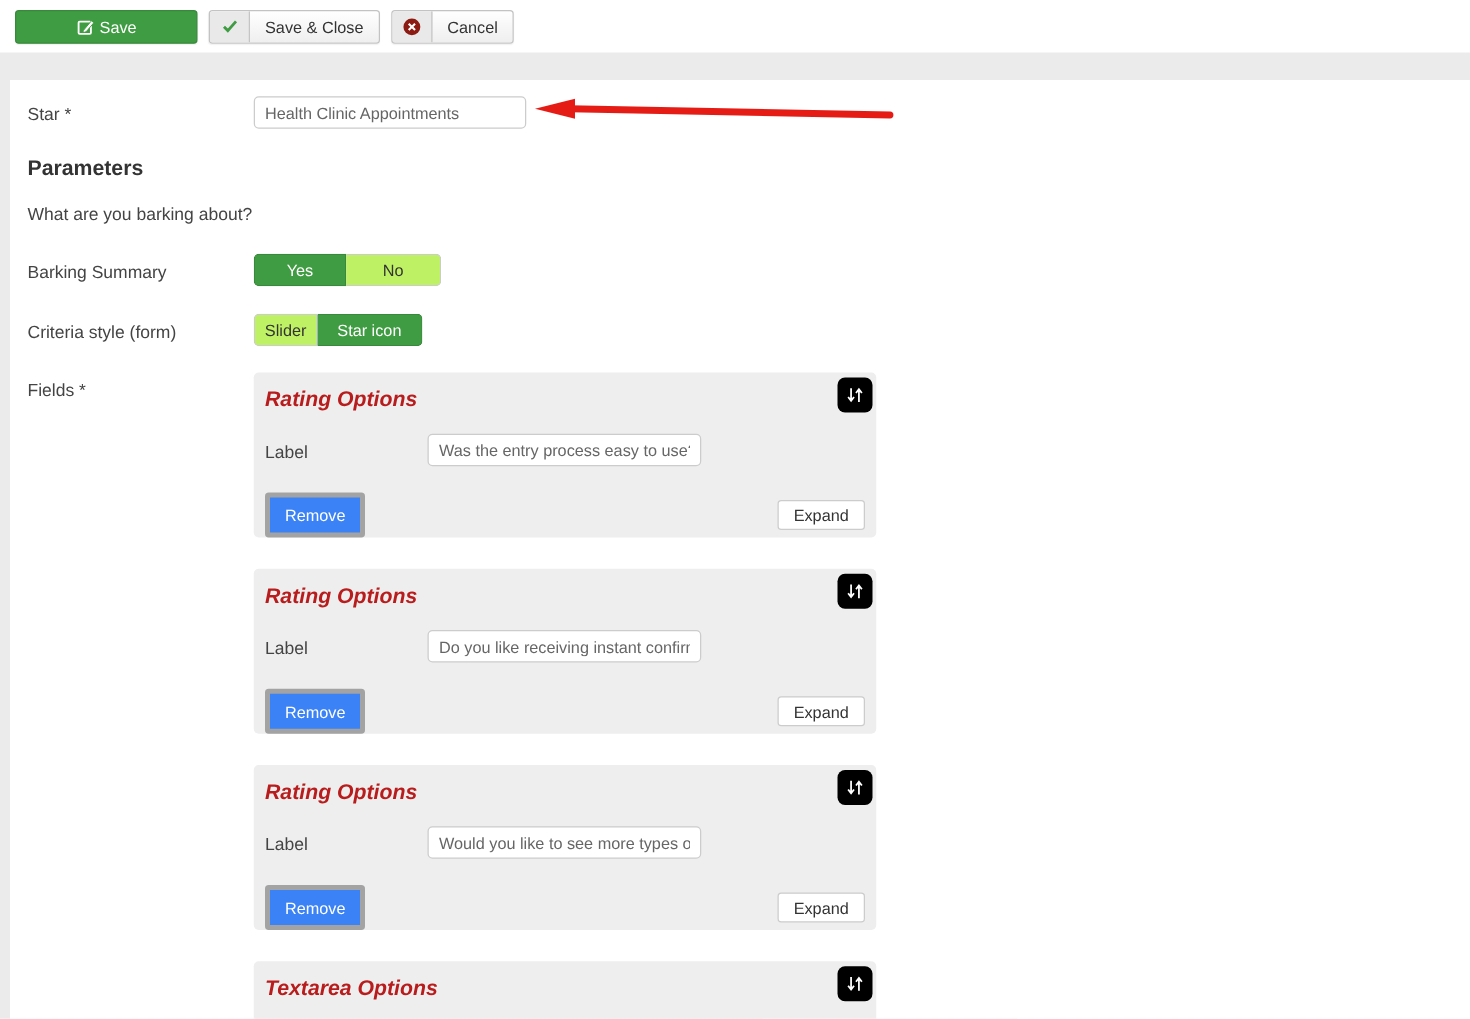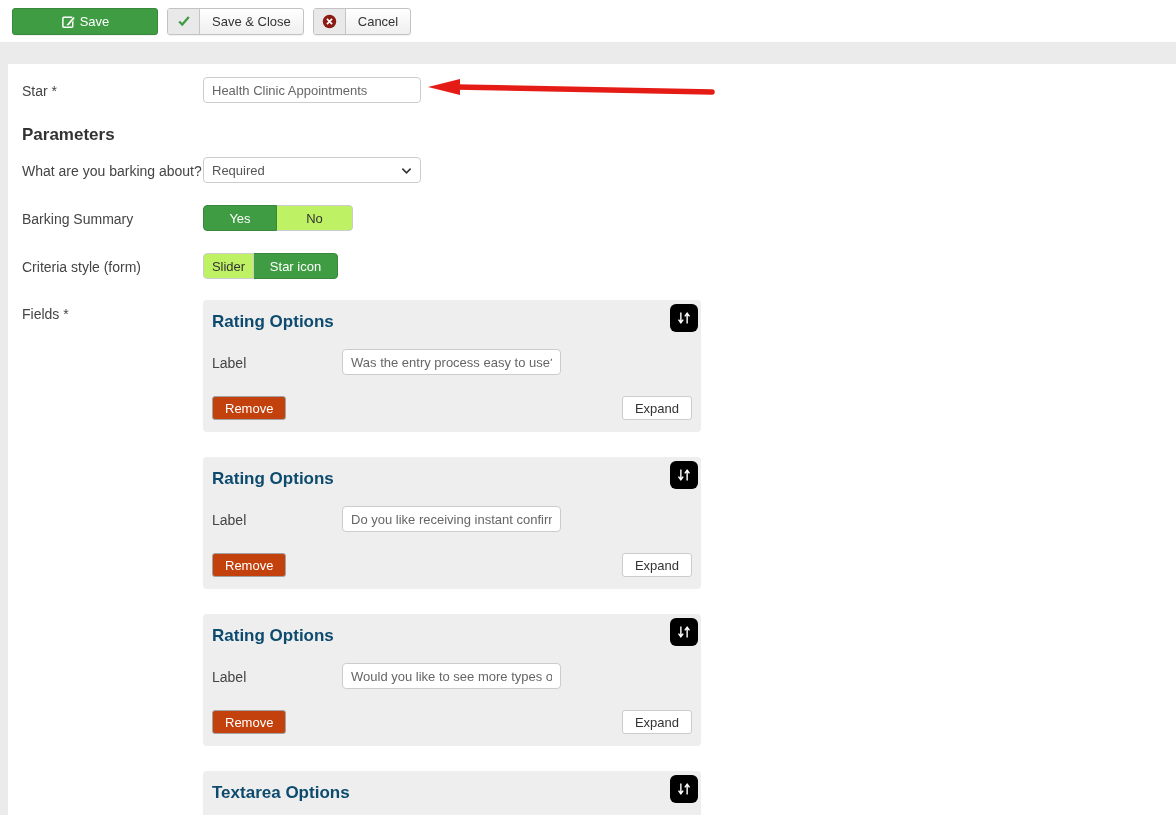--- a/index.html
+++ b/index.html
@@ -83,33 +83,33 @@
   .w-yes { width: 74px; } .w-no { width: 76px; }
   .w-slider { width: 51px; } .w-star { width: 84px; }
 
   
   .cards { width: 498px; }
   .card {
     position: relative; width: 498px; height: 132px;
     background: #eeeeee; border-radius: 4px;
     padding: 12px 9px 10px 9px; margin-bottom: 25px;
   }
-  .card-title { font-size: 17px; line-height: 20px; font-weight: bold; color: #0c4a6e; }
+  .card-title { font-size: 17px; line-height: 20px; font-weight: bold; color: #b91c1c; font-style: italic; }
   .drag {
     position: absolute; top: 4px; right: 3px; width: 28px; height: 28px;
     background: #000; border: none; border-radius: 6px; cursor: grab;
     display: flex; align-items: center; justify-content: center; padding: 0;
   }
   .card-labelrow { display: flex; align-items: flex-start; margin-top: 17px; }
   .card-labelrow .clabel { width: 130px; font-size: 14px; color: #444; line-height: 20px; padding-top: 4px; }
   .in-card { width: 219px; }
   .card-btns { display: flex; justify-content: space-between; align-items: center; margin-top: 21px; }
   .btn-remove {
-    height: 24px; padding: 0 12px; font-size: 13px; color: #fff;
-    background: #c2410c; border: 1px solid #a3a3a3; border-radius: 3px; cursor: pointer;
+    height: 36px; padding: 0 12px; font-size: 13px; color: #fff;
+    background: #3b82f6; border: 4px solid #a3a3a3; border-radius: 3px; cursor: pointer;
     font-family: inherit;
   }
   .btn-expand {
     height: 24px; padding: 0 12px; font-size: 13px; color: #333;
     background: #fff; border: 1px solid #ccc; border-radius: 3px; cursor: pointer;
     font-family: inherit;
   }
 
   .arrow-layer { position: absolute; left: 424px; top: 78px; width: 292px; height: 22px; pointer-events: none; }
 </style>
@@ -151,28 +151,20 @@
 
   <div class="frow row-name">
     <div class="flabel">Star *</div>
     <input type="text" class="in-name" value="Health Clinic Appointments" style="">
   </div>
 
   <h2 class="h-params">Parameters</h2>
 
   <div class="frow row-about">
     <div class="flabel">What are you barking about?</div>
-    <div class="select">
-      <span class="sel-text">Required</span>
-      <span style="display:flex">
-        <svg width="11" height="11" viewBox="0 0 12 12">
-            <path d="M1.5 4 L6 8.5 L10.5 4" fill="none" stroke="#333" stroke-width="1.8"></path>
-          </svg>
-      </span>
-    </div>
   </div>
 
   <div class="frow row-summary">
     <div class="flabel">Barking Summary</div>
     <div class="toggle">
       <span class="tbtn on w-yes">Yes</span>
       <span class="tbtn w-no">No</span>
     </div>
   </div>
 

